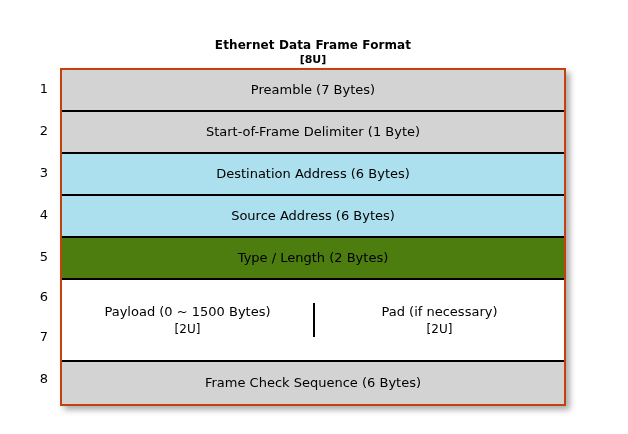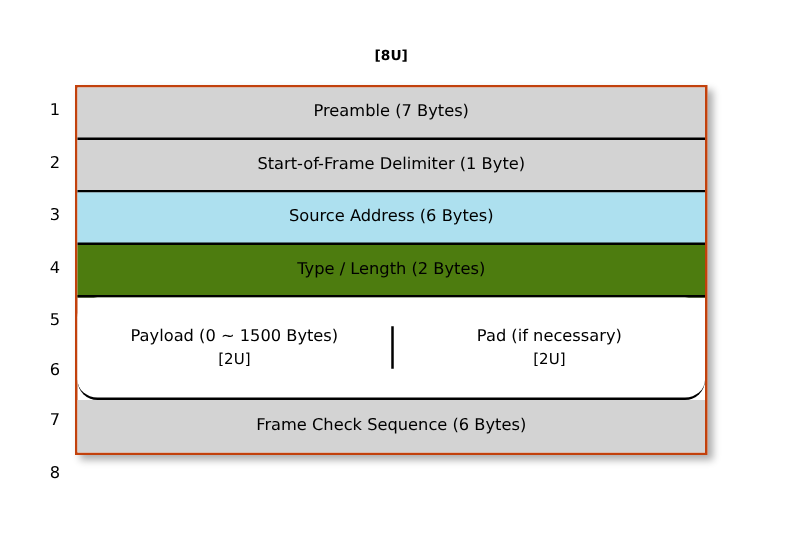--- a/index.html
+++ b/index.html
@@ -91,21 +91,20 @@
 
   .fill-gray   { background: #d3d3d3; }
   .fill-blue   { background: #ade0ef; }
   .fill-yellow { background: #4d7c0f; }
   .fill-white  { background: #ffffff; }
 
   
   .split {
     display: flex;
     padding: 0;
-    border-radius: 16px;
   }
   .split .cell {
     display: flex;
     flex-direction: column;
     align-items: center;
     justify-content: center;
     text-align: center;
     box-sizing: border-box;
     font-size: 13px;
     line-height: 1.35;
@@ -120,20 +119,21 @@
   .sub-tag {
     font-size: 12px;
   }
 </style>
 </head>
 <body>
 
 <div id="canvas">
 
   <div class="title-block">
+    <div class="title-main">Ethernet Data Frame Format</div>
     <div class="title-sub">[8U]</div>
   </div>
 
   <div class="gutter">
     <div class="gutter-num" style="top:14px;">1</div>
     <div class="gutter-num" style="top:56px;">2</div>
     <div class="gutter-num" style="top:98px;">3</div>
     <div class="gutter-num" style="top:140px;">4</div>
     <div class="gutter-num" style="top:182px;">5</div>
     <div class="gutter-num" style="top:222px;">6</div>
@@ -144,20 +144,23 @@
   <div class="frame">
 
     <div class="frow h-single fill-gray">
       <span>Preamble (7 Bytes)</span>
     </div>
 
     <div class="frow h-single fill-gray">
       <span>Start-of-Frame Delimiter (1 Byte)</span>
     </div>
 
+    <div class="frow h-single fill-blue">
+      <span>Destination Address (6 Bytes)</span>
+    </div>
 
     <div class="frow h-single fill-blue">
       <span>Source Address (6 Bytes)</span>
     </div>
 
     <div class="frow h-single fill-yellow">
       <span>Type / Length (2 Bytes)</span>
     </div>
 
     <div class="frow h-payload fill-white split">

